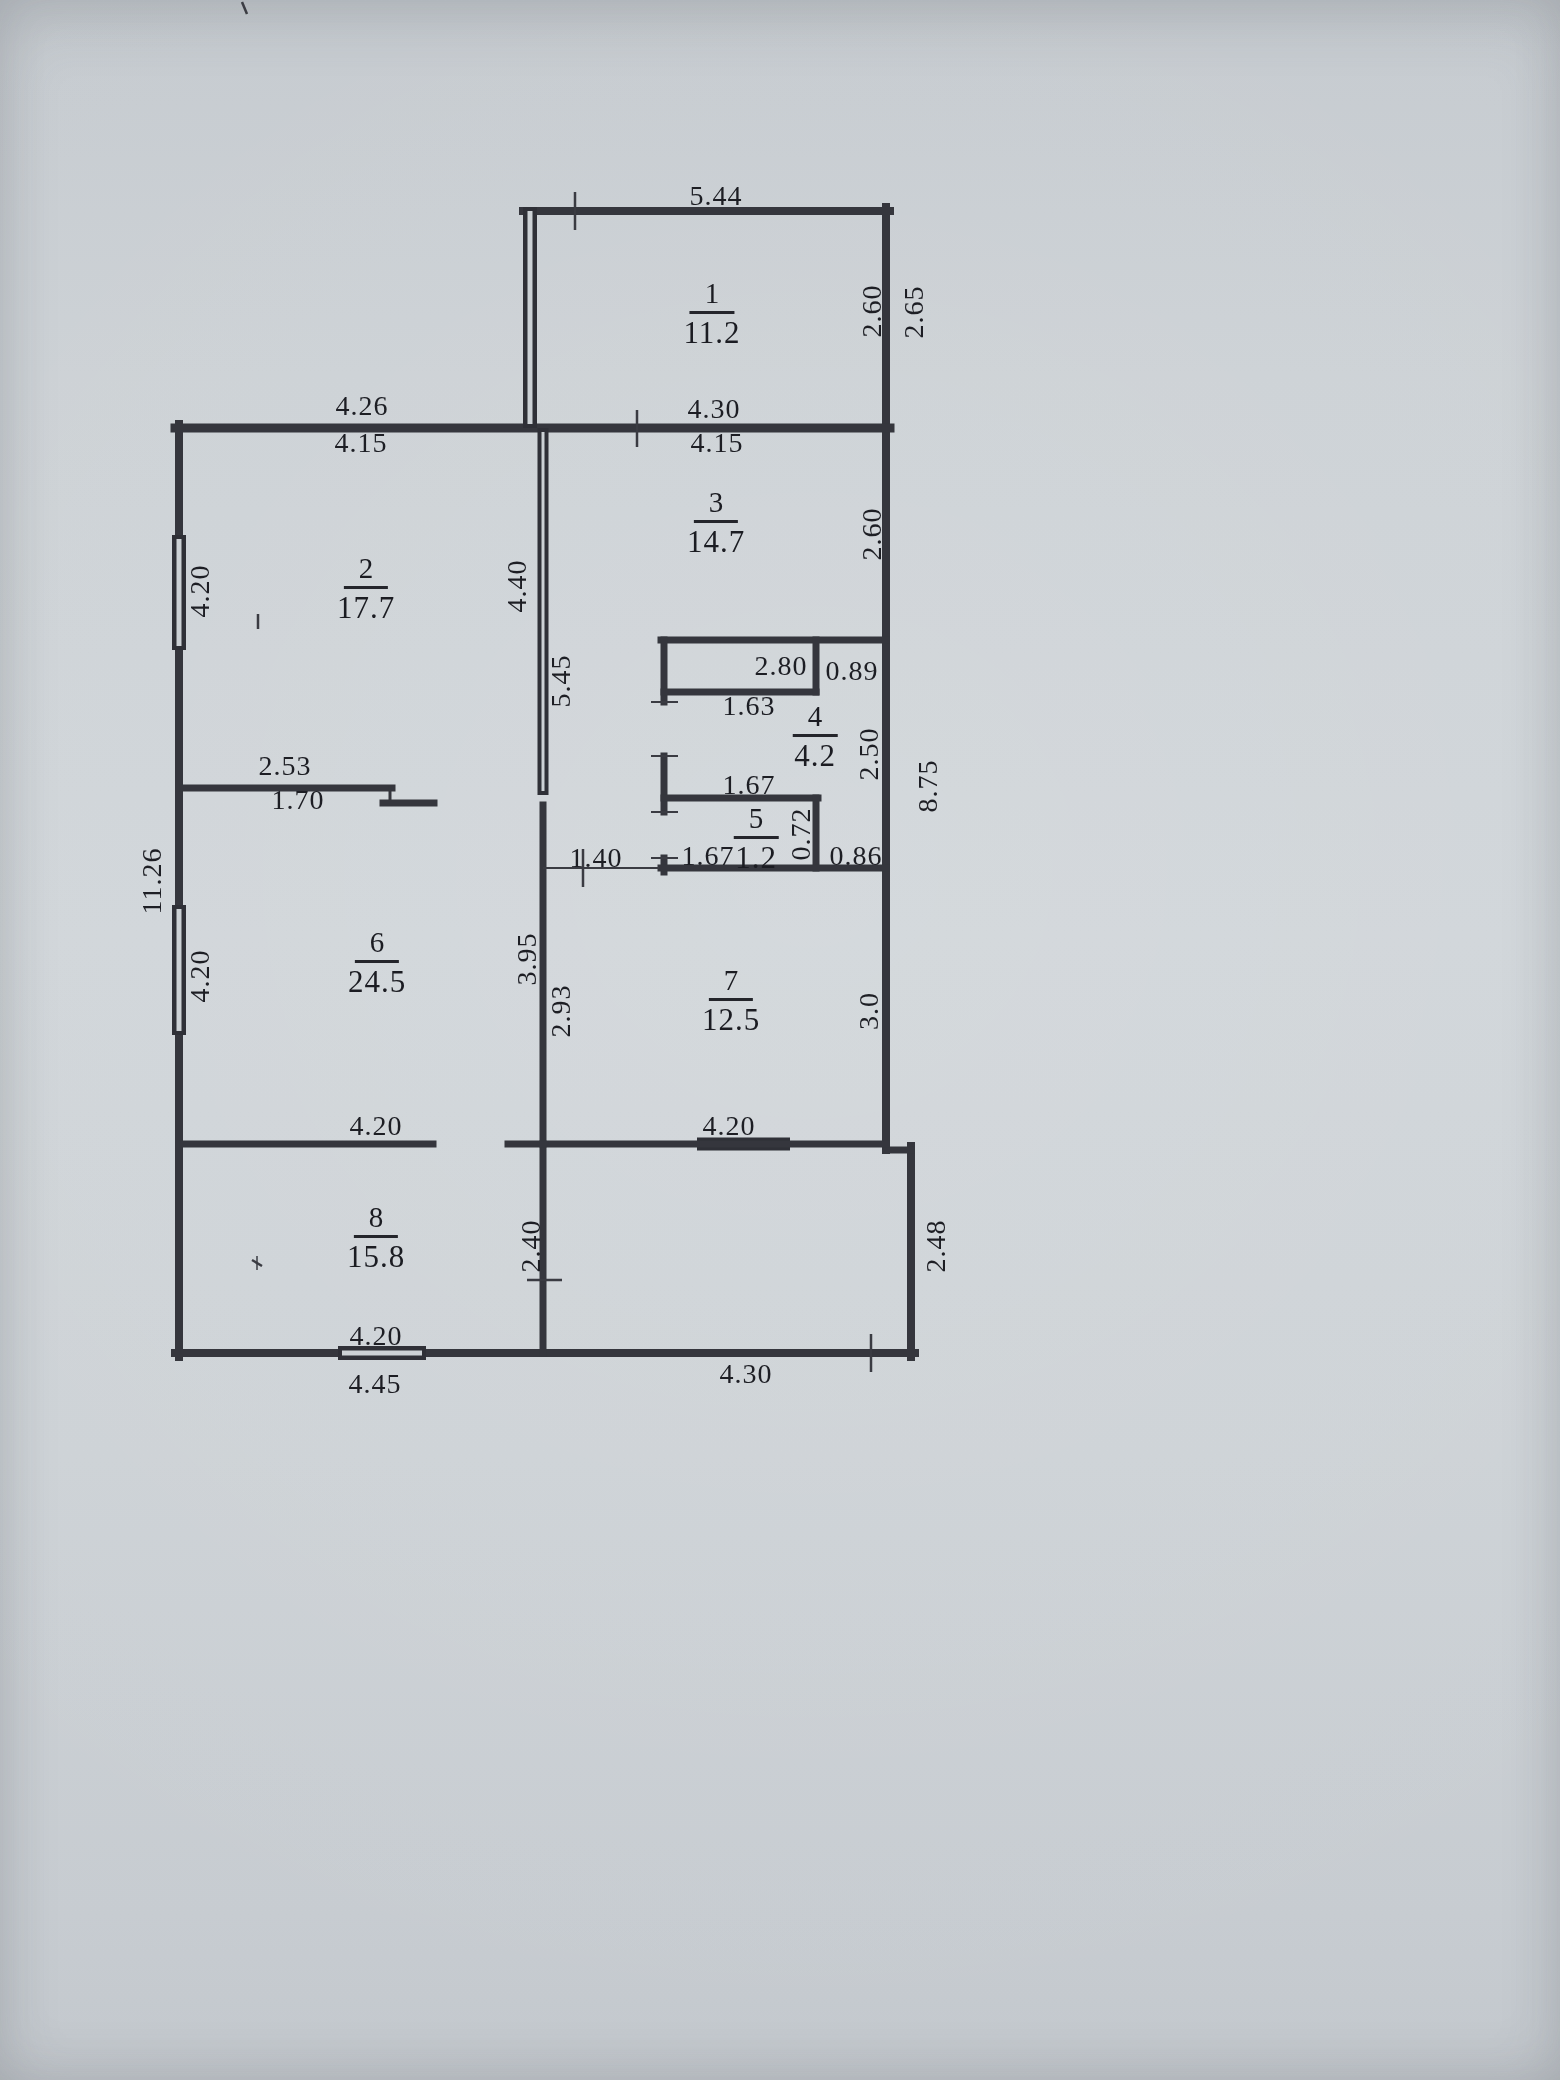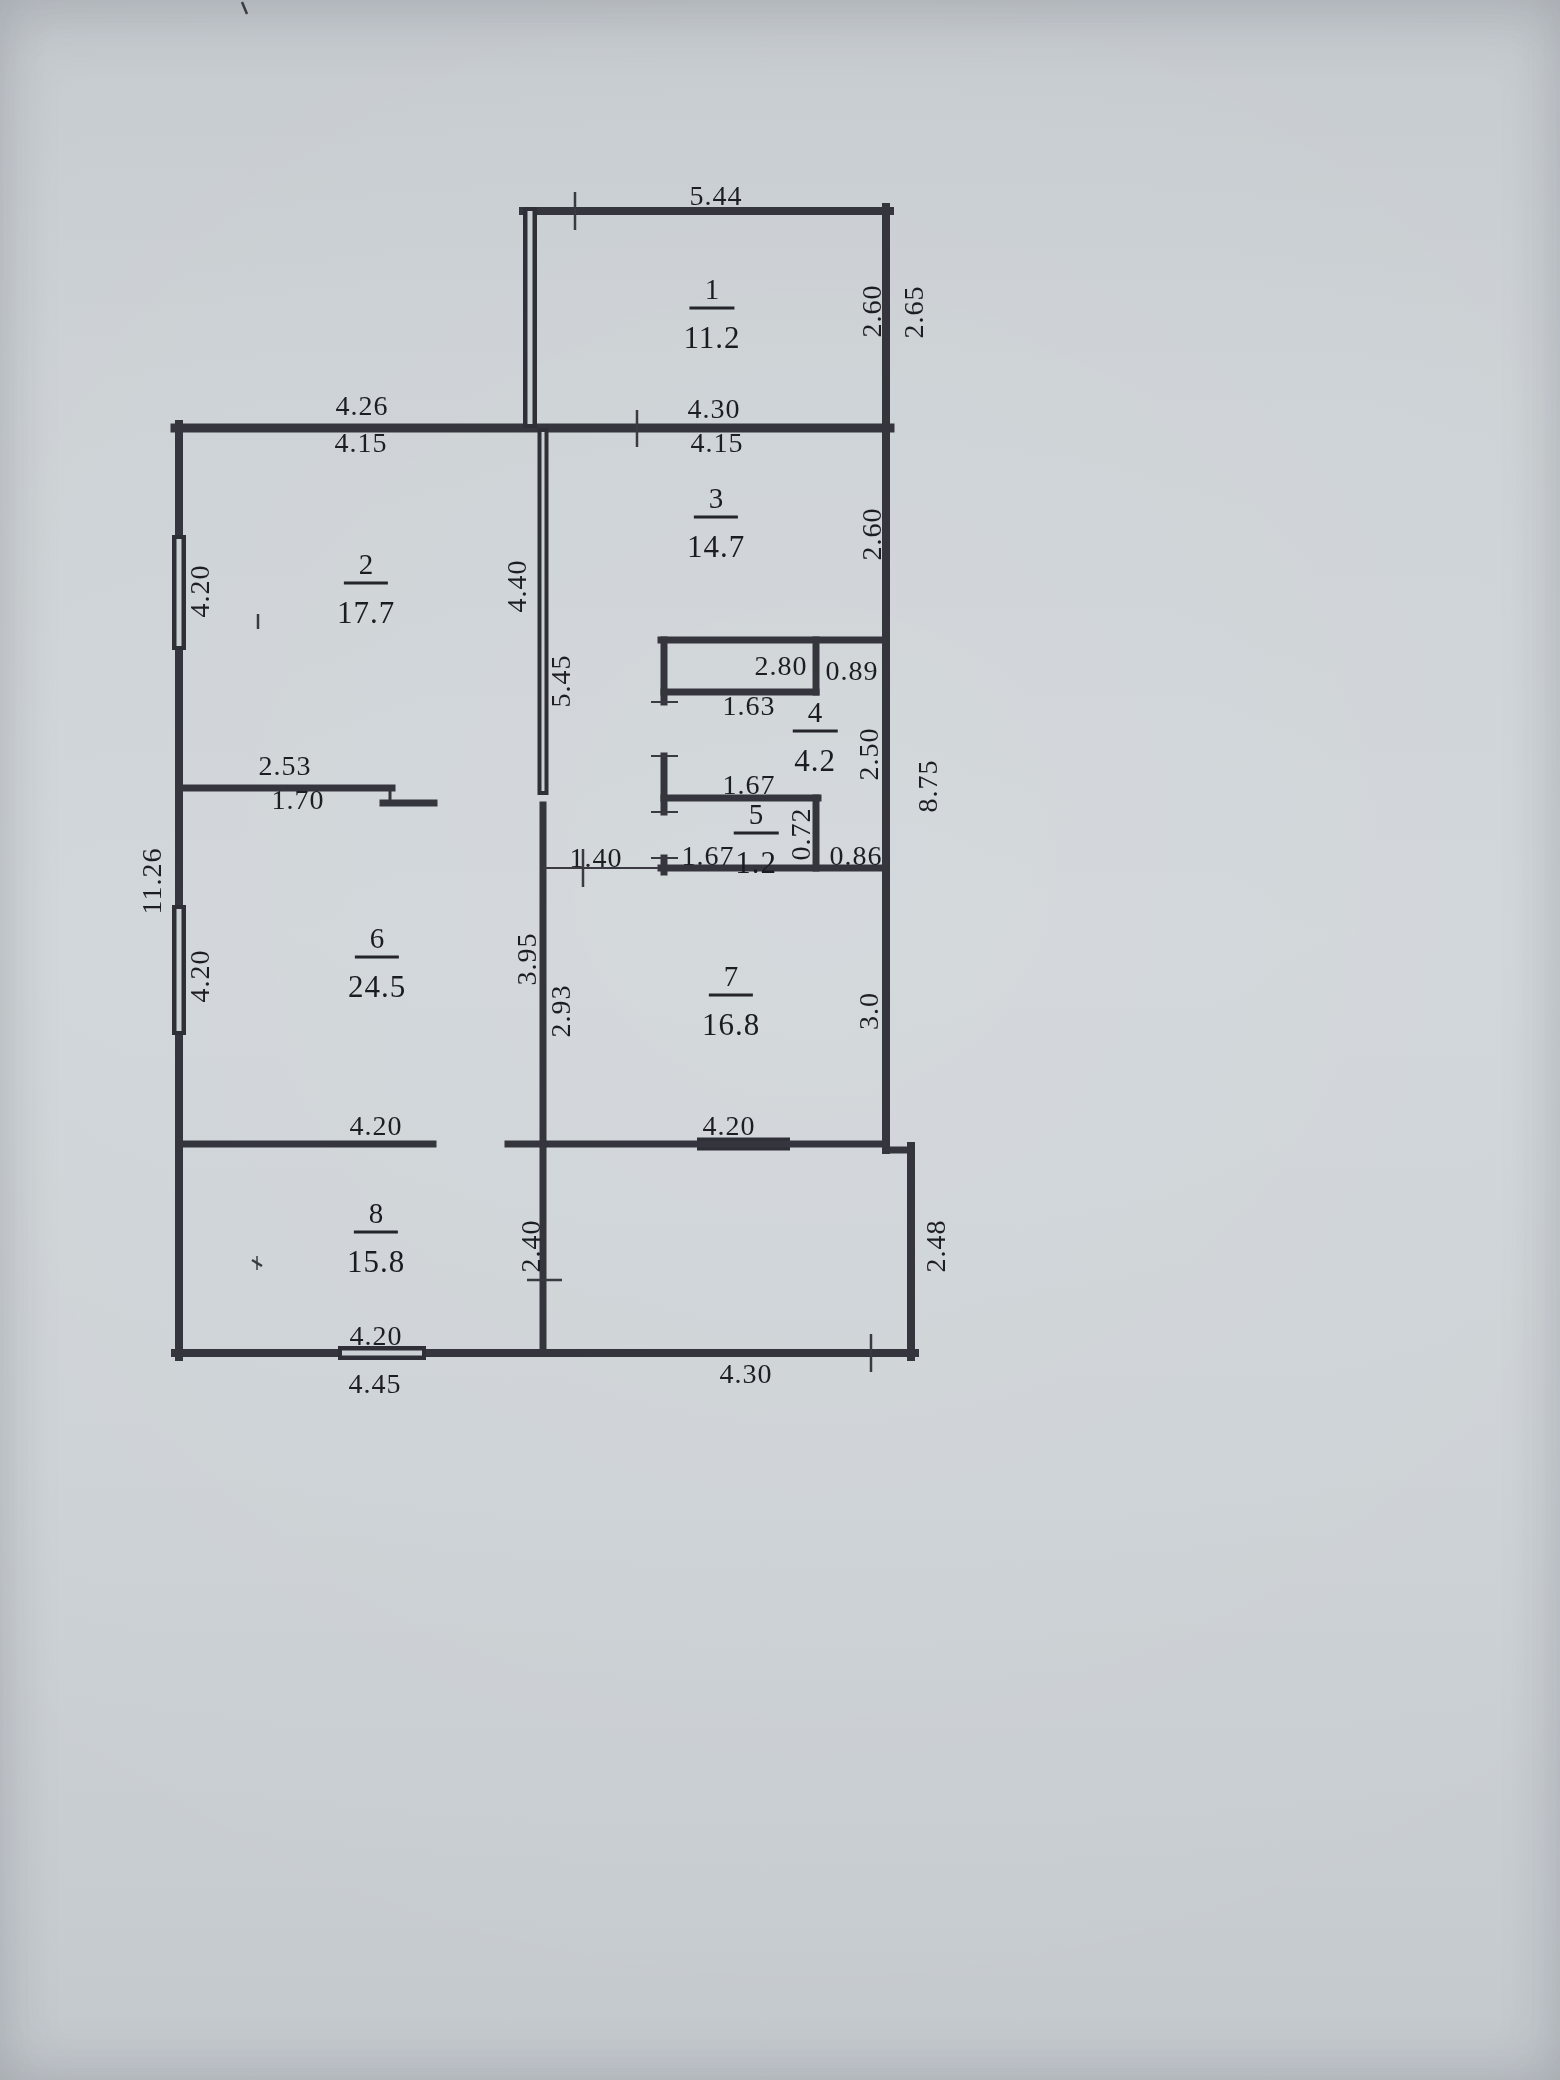--- a/index.html
+++ b/index.html
@@ -26,21 +26,21 @@
   }
   .dim.v{transform:translate(-50%,-50%) rotate(-90deg);}
   .room-label{
     position:absolute;transform:translate(-50%,-50%);
     text-align:center;line-height:1.05;color:#1b1c22;
   }
   .room-num{
     display:inline-block;font-size:29px;
     padding:0 15px 3px;border-bottom:3px solid #24252b;
   }
-  .room-area{font-size:31px;letter-spacing:1px;padding-top:12px;}
+  .room-area{font-size:31px;letter-spacing:1px;padding-top:3px;}
 </style>
 </head>
 <body>
 
 <div class="page">
 
   <svg width="1560" height="2080" viewBox="0 0 1560 2080">
 
     <g stroke="#35363d" fill="none" stroke-linecap="square">
       <line x1="523" y1="211" x2="890" y2="211" stroke-width="8"></line>
@@ -131,21 +131,21 @@
   <div class="room-label" style="left:756px;top:839px">
     <div class="room-num">5</div>
     <div class="room-area">1.2</div>
   </div>
   <div class="room-label" style="left:377px;top:963px">
     <div class="room-num">6</div>
     <div class="room-area">24.5</div>
   </div>
   <div class="room-label" style="left:731px;top:1001px">
     <div class="room-num">7</div>
-    <div class="room-area">16.8</div>
+    <div class="room-area">12.5</div>
   </div>
   <div class="room-label" style="left:376px;top:1238px">
     <div class="room-num">8</div>
     <div class="room-area">15.8</div>
   </div>
 
   <div class="dim" style="left:716px;top:196px">5.44</div>
   <div class="dim" style="left:362px;top:406px">4.26</div>
   <div class="dim" style="left:714px;top:409px">4.30</div>
   <div class="dim" style="left:361px;top:443px">4.15</div>

